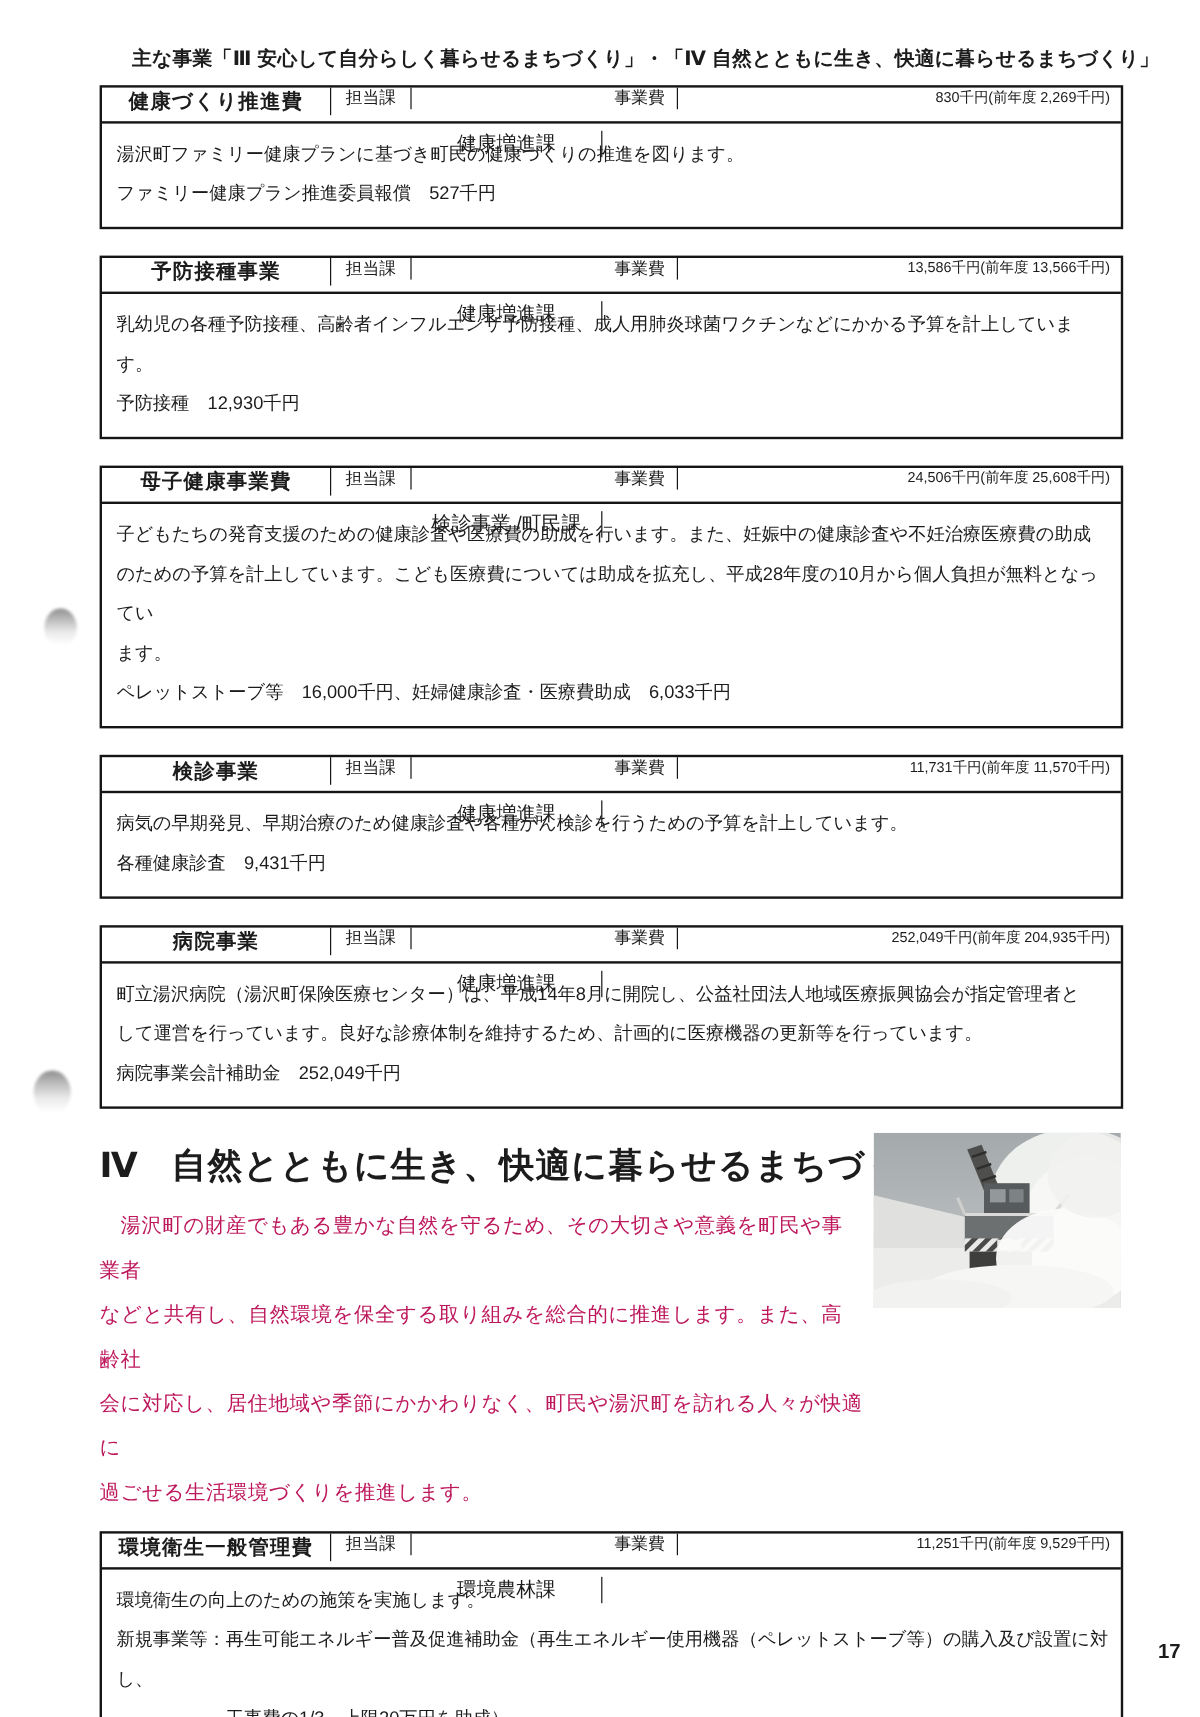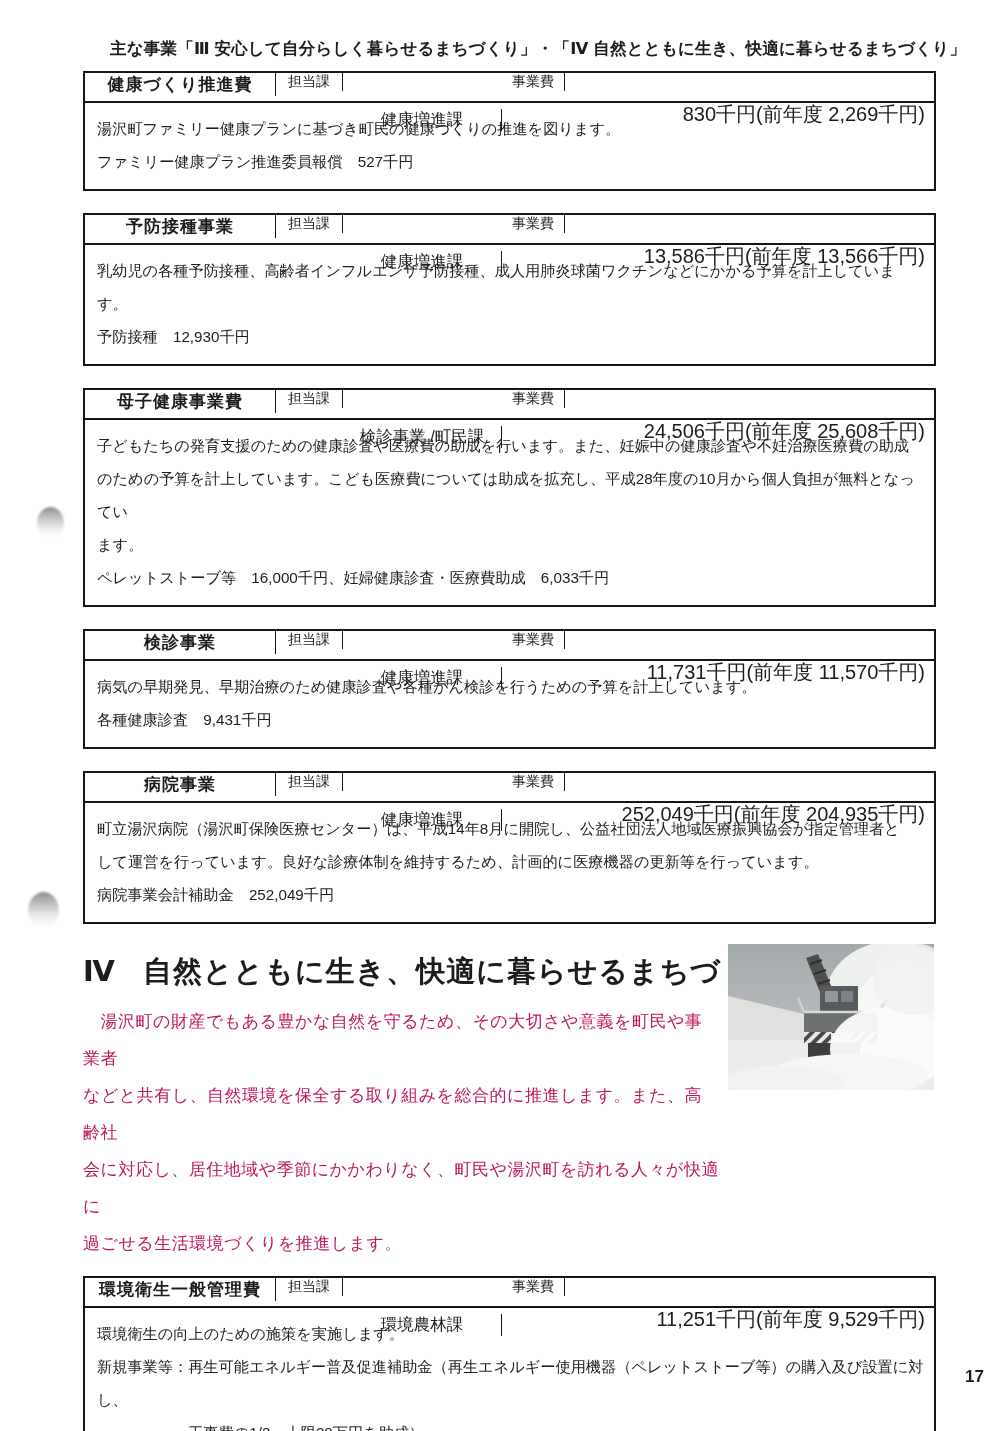--- a/index.html
+++ b/index.html
@@ -28,21 +28,21 @@
   }
   .cell{
     border-right:1.5px solid #151515;
     display:flex;align-items:center;justify-content:center;
     overflow:hidden;white-space:nowrap;
   }
   .c-title{width:190px;font-weight:bold;font-size:17px;letter-spacing:1px;}
   .c-tanto{width:66px;font-size:14px;}
   .c-dept{width:158px;font-weight:normal;font-size:16.5px;margin-top:36px;}
   .c-jigyo{width:62px;font-size:14px;}
-  .c-budget{flex:1;border-right:none;justify-content:flex-end;padding-right:9px;font-size:20px;margin-top:28px;}
+  .c-budget{flex:1;border-right:none;justify-content:flex-end;padding-right:9px;font-size:12px;}
   .p-body{
     padding:9px 10px 11px 12px;
     font-size:15.2px;line-height:33px;
     white-space:pre-wrap;
   }
   
   .section-iv{position:relative;margin-top:28px;margin-bottom:14px;min-height:180px;}
   .sec-head{
     display:flex;align-items:baseline;gap:27px;
     font-size:29px;font-weight:bold;letter-spacing:1px;

